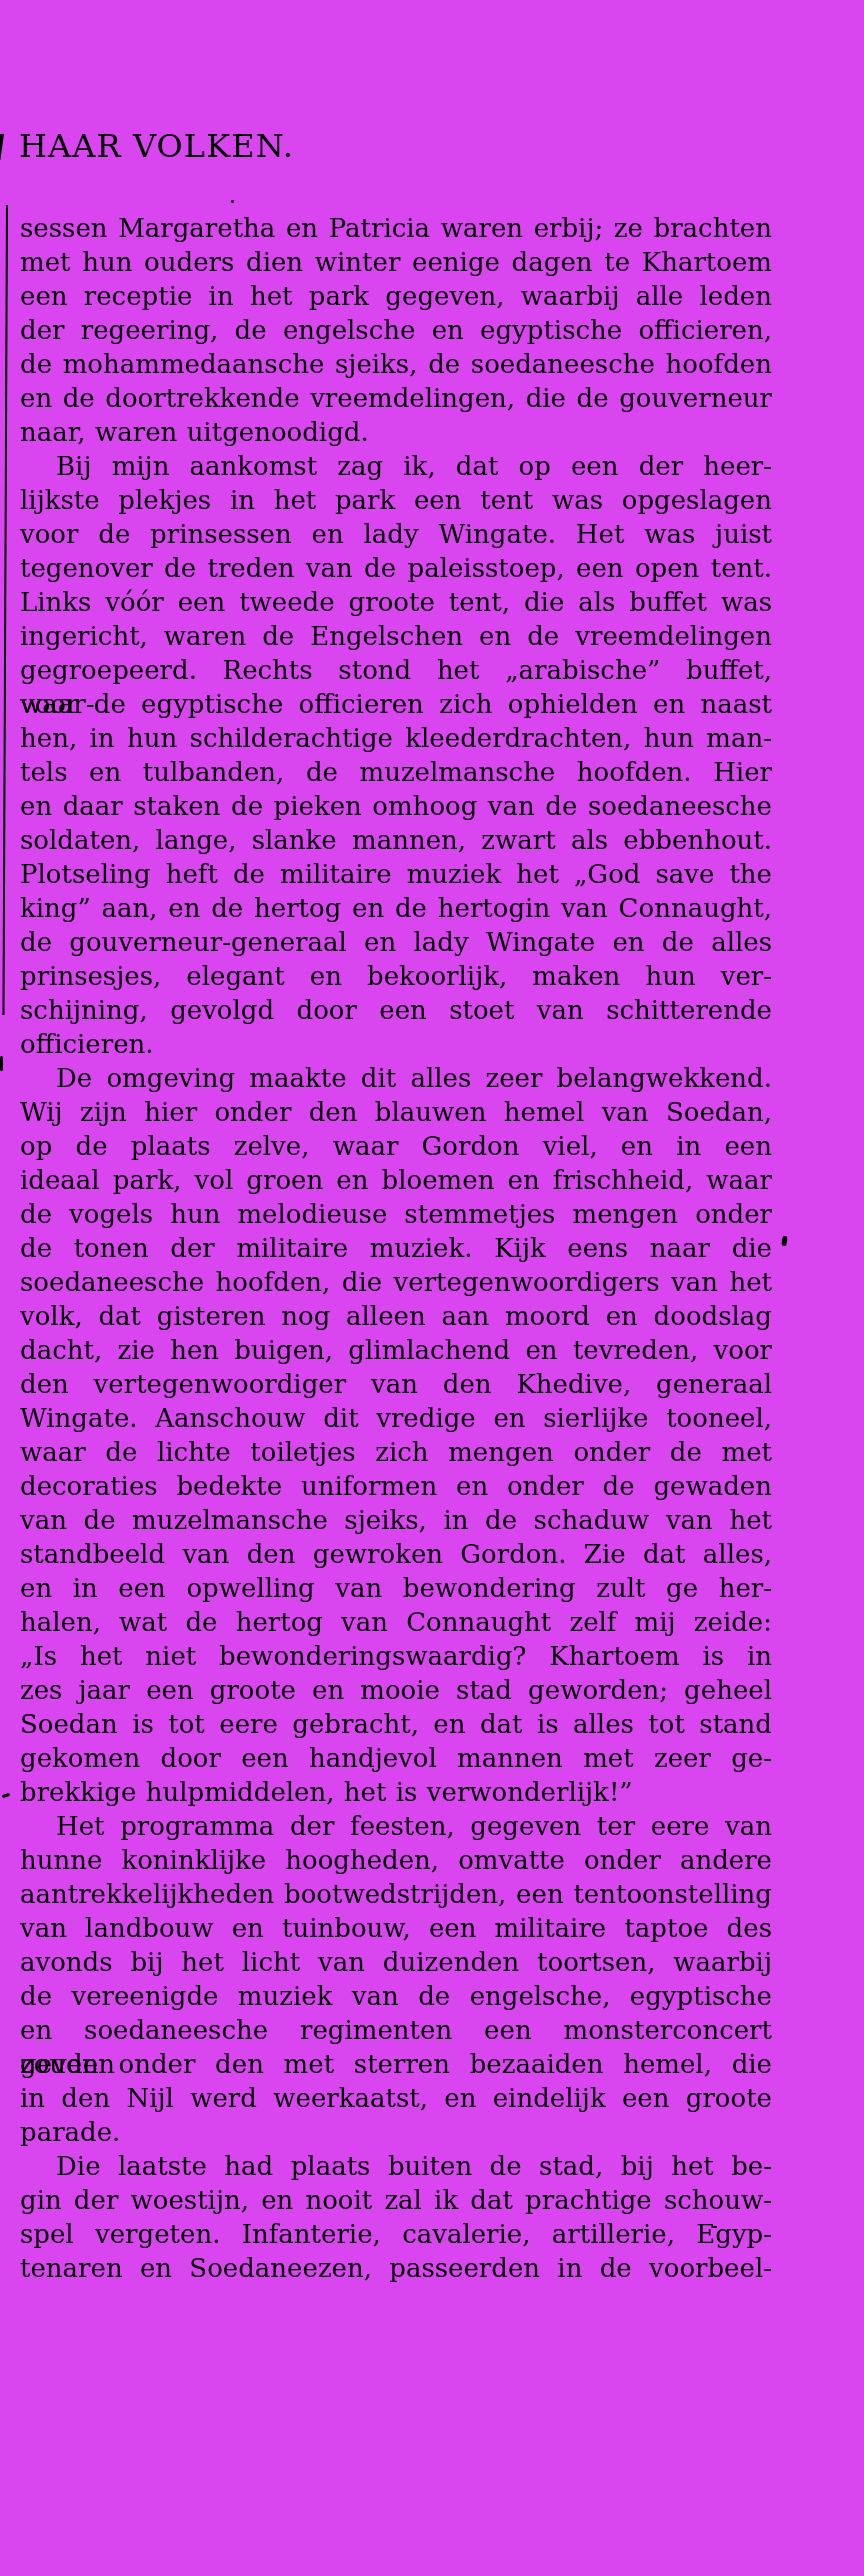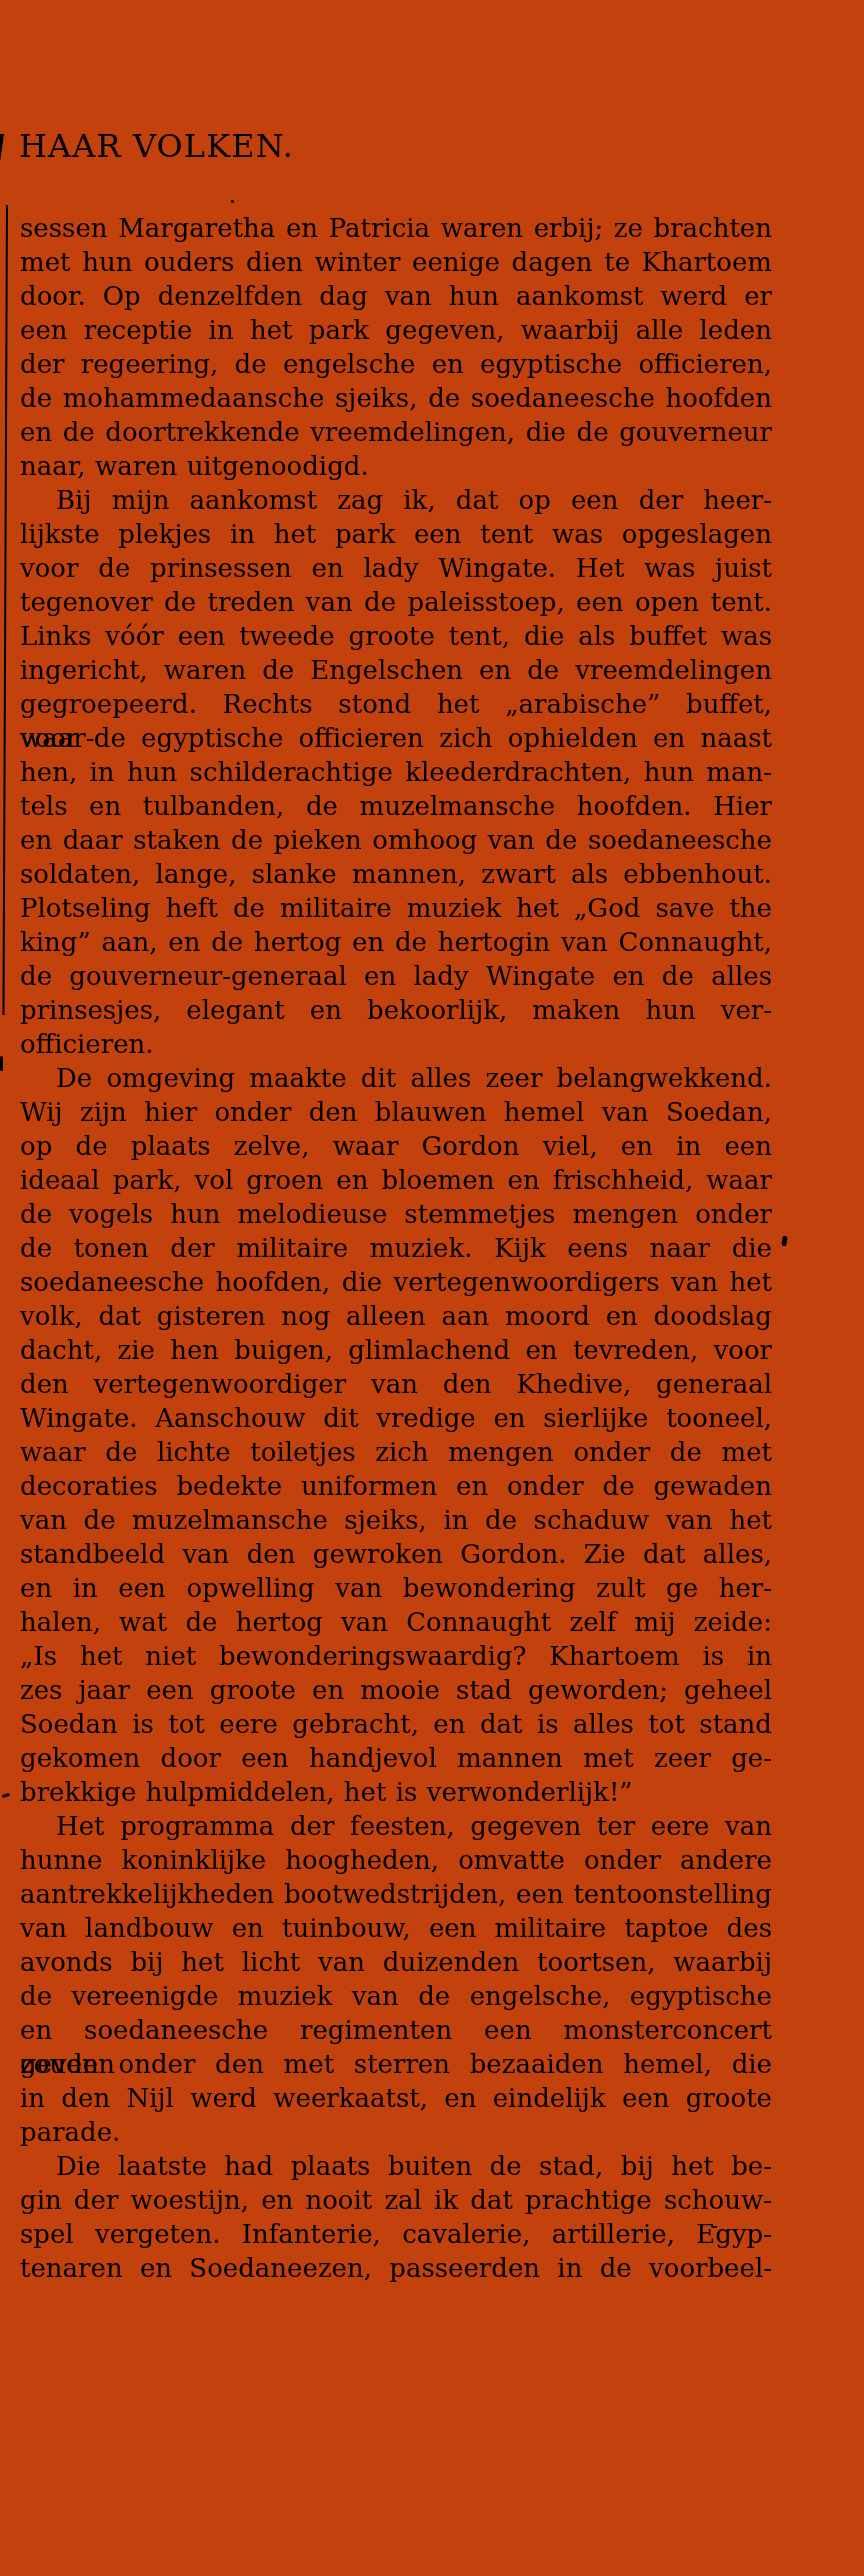--- a/index.html
+++ b/index.html
@@ -4,21 +4,21 @@
 <style>
   html,body{margin:0;padding:0;}
   body{
     width:865px;height:2576px;
     background:#ffffff;
     font-family:"DejaVu Serif", serif;
     position:relative;
     overflow:hidden;
   }
   .page{
-    position:absolute;inset:0;background:#c2410c;color:#000000;
+    position:absolute;inset:0;background:#d946ef;color:#000000;
   }
   .running-head{
     position:absolute;
     left:19px;top:130px;
     margin:0;
     font-size:32px;
     font-weight:normal;
     letter-spacing:1.1px;
     line-height:1;
     white-space:nowrap;
@@ -82,21 +82,20 @@
   <div class="margin-blob"></div>
 
   <div class="speck-dot"></div>
   <div class="speck-apostrophe-right"></div>
   <div class="speck-accent-left"></div>
   <div class="speck-dash-right"></div>
 
   <div class="text-block" id="text-block">
       <div class="line">sessen Margaretha en Patricia waren erbij; ze brachten</div>
       <div class="line">met hun ouders dien winter eenige dagen te Khartoem</div>
-      <div class="line">door. Op denzelfden dag van hun aankomst werd er</div>
       <div class="line">een receptie in het park gegeven, waarbij alle leden</div>
       <div class="line">der regeering, de engelsche en egyptische officieren,</div>
       <div class="line">de mohammedaansche sjeiks, de soedaneesche hoofden</div>
       <div class="line">en de doortrekkende vreemdelingen, die de gouverneur</div>
       <div class="line para-end">naar, waren uitgenoodigd.</div>
       <div class="line indent">Bij mijn aankomst zag ik, dat op een der heer-</div>
       <div class="line">lijkste plekjes in het park een tent was opgeslagen</div>
       <div class="line">voor de prinsessen en lady Wingate.  Het was juist</div>
       <div class="line">tegenover de treden van de paleisstoep, een open tent.</div>
       <div class="line">Links vóór een tweede groote tent, die als buffet was</div>
@@ -104,20 +103,21 @@
       <div class="line">gegroepeerd. Rechts stond het „arabische” buffet, waar-</div>
       <div class="line">voor de egyptische officieren zich ophielden en naast</div>
       <div class="line">hen, in hun schilderachtige kleederdrachten, hun man-</div>
       <div class="line">tels en tulbanden, de muzelmansche hoofden. Hier</div>
       <div class="line">en daar staken de pieken omhoog van de soedaneesche</div>
       <div class="line">soldaten, lange, slanke mannen, zwart als ebbenhout.</div>
       <div class="line">Plotseling heft de militaire muziek het „God save the</div>
       <div class="line">king” aan, en de hertog en de hertogin van Connaught,</div>
       <div class="line">de gouverneur-generaal en lady Wingate en de alles</div>
       <div class="line">prinsesjes, elegant en bekoorlijk, maken hun ver-</div>
+      <div class="line">schijning, gevolgd door een stoet van schitterende</div>
       <div class="line para-end">officieren.</div>
       <div class="line indent">De omgeving maakte dit alles zeer belangwekkend.</div>
       <div class="line">Wij zijn hier onder den blauwen hemel van Soedan,</div>
       <div class="line">op de plaats zelve, waar Gordon viel, en in een</div>
       <div class="line">ideaal park, vol groen en bloemen en frischheid, waar</div>
       <div class="line">de vogels hun melodieuse stemmetjes mengen onder</div>
       <div class="line">de tonen der militaire muziek. Kijk eens naar die</div>
       <div class="line">soedaneesche hoofden, die vertegenwoordigers van het</div>
       <div class="line">volk, dat gisteren nog alleen aan moord en doodslag</div>
       <div class="line">dacht, zie hen buigen, glimlachend en tevreden, voor</div>

